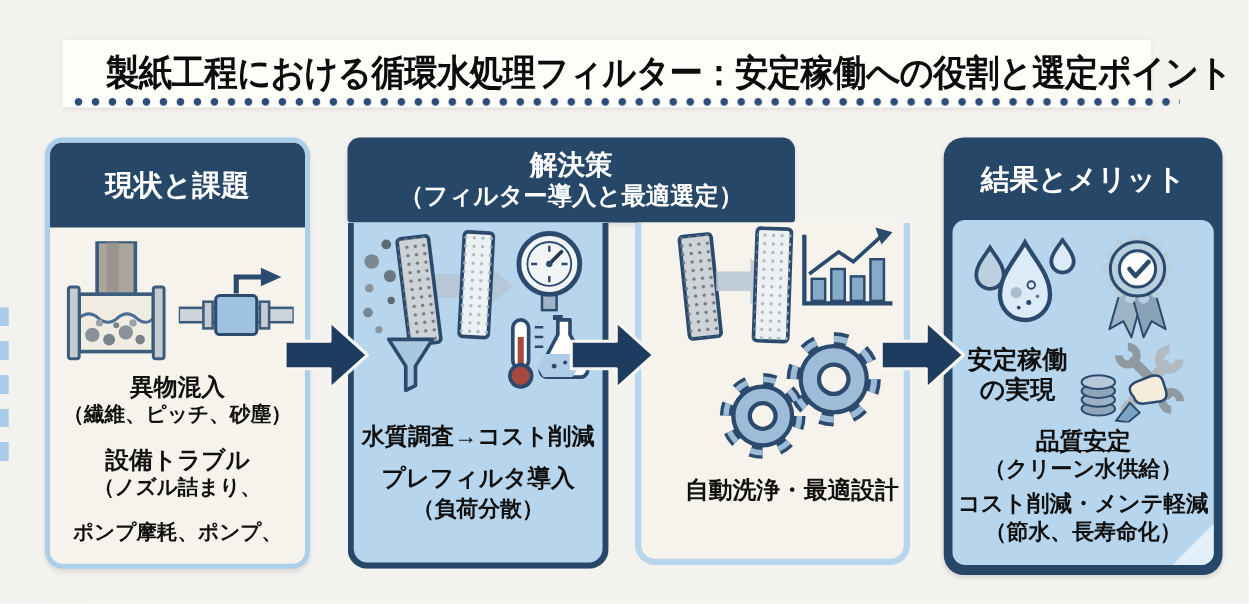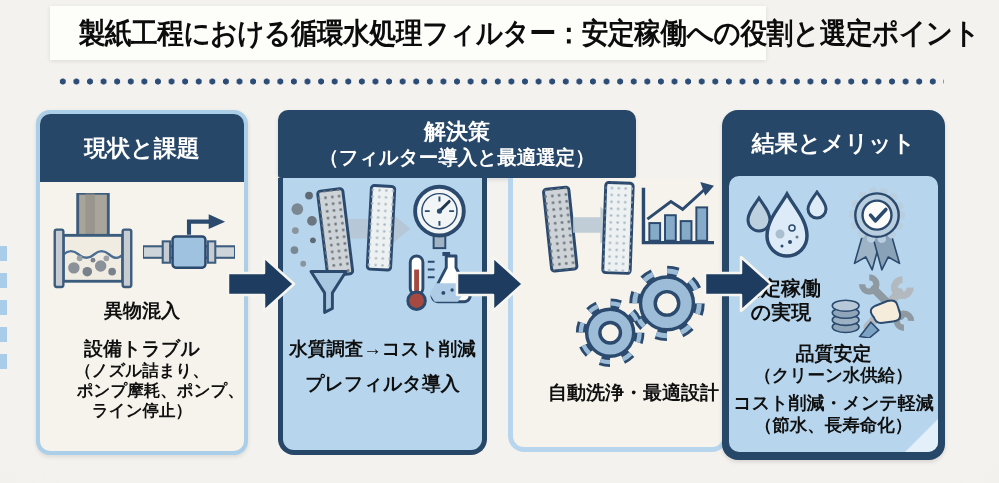--- a/index.html
+++ b/index.html
@@ -4,21 +4,21 @@
 <style>
   html,body{margin:0;padding:0;}
   body{width:999px;height:483px;overflow:hidden;
        font-family:"Liberation Sans","DejaVu Sans",sans-serif;}
   .canvas{position:relative;width:999px;height:483px;
     background:radial-gradient(130% 130% at 50% 42%, #f4f2ee 55%, #e9e7e2 100%);
     overflow:hidden;}
   .abs{position:absolute;}
 
   
-  .title-box{left:50px;top:6px;width:716px;height:54px;background:#fdfdfa;
+  .title-box{left:50px;top:32px;width:871px;height:54px;background:#fdfdfa;
     box-shadow:0 1px 4px rgba(0,0,0,.10);}
   .title-box h1{margin:0;height:54px;line-height:55px;text-align:center;
     font-size:29px;font-weight:900;color:#0c0c0c;white-space:nowrap;
     transform:scaleX(.92);letter-spacing:-.5px;}
   .dotted-line{left:56px;top:77px;width:888px;height:9px;
     background-image:radial-gradient(circle,#2c4d77 2.7px,rgba(44,77,119,0) 3.4px);
     background-size:13.6px 9px;background-repeat:repeat-x;}
   .edge-dashes{left:0;top:246px;width:7px;height:132px;
     background:repeating-linear-gradient(to bottom,#a9cde9 0 15px,rgba(0,0,0,0) 15px 27px);}
 
@@ -43,21 +43,21 @@
   .sol-header .l1{font-size:22px;line-height:26px;}
   .sol-header .l2{font-size:19.5px;line-height:24px;}
   .subA{left:278px;top:178px;width:209px;height:277px;box-sizing:border-box;
     background:#b7d6ee;border:5px solid #274769;border-top:none;
     border-radius:0 0 16px 16px;}
   .subB{left:508px;top:178px;width:220px;height:274px;box-sizing:border-box;
     background:#f6f3ec;border:5px solid #b7d6ee;border-top:none;
     border-radius:0 0 16px 16px;}
 
   
-  .panel3{left:722px;top:110px;width:223px;height:350px;background:#274769;
+  .panel3{left:755px;top:110px;width:223px;height:350px;background:#274769;
     border-radius:16px;box-shadow:0 2px 4px rgba(0,0,0,.12);}
   .panel3 .panel-header{height:66px;font-size:23px;background:none;}
   .p3content{position:absolute;left:7px;right:7px;top:66px;bottom:8px;
     background:#b7d6ee;border-radius:10px;overflow:hidden;}
   .curl{position:absolute;right:0;bottom:0;width:34px;height:34px;
     background:linear-gradient(to top left,#e3eff9 0 47%,rgba(227,239,249,0) 50%);}
 
   
   .arrow{width:72px;height:64px;z-index:6;}
 
@@ -109,23 +109,24 @@
         <svg width="92" height="72" viewBox="0 0 112 84">
           <rect x="0" y="46" width="112" height="14" fill="#cdd5da" stroke="#3c5c7e" stroke-width="2.5"></rect>
           <path d="M56,32 V16 H82" stroke="#2b4a6e" stroke-width="5" fill="none"></path>
           <polygon points="80,7 100,16 80,25" fill="#2b4a6e"></polygon>
           <rect x="24" y="40" width="9" height="26" fill="#c6ccd2" stroke="#3c5c7e" stroke-width="2.5"></rect>
           <rect x="79" y="40" width="9" height="26" fill="#c6ccd2" stroke="#3c5c7e" stroke-width="2.5"></rect>
           <rect x="36" y="34" width="40" height="38" rx="4" fill="#9ec2df" stroke="#2b4a6e" stroke-width="3"></rect>
         </svg>
       </div>
       <p class="t t-big" style="margin:4px 0 0;">異物混入</p>
+      <p class="t t-sm" style="margin:0;">（繊維、ピッチ、砂塵）</p>
       <p class="t t-big" style="margin:16px 0 0;">設備トラブル</p>
       <p class="t t-sm" style="margin:0;">（ノズル詰まり、</p>
-      <p class="t t-sm" style="margin:0;text-align:right;">ポンプ摩耗、ポンプ、</p>
+      <p class="t t-sm" style="margin:16px;">ポンプ摩耗、ポンプ、</p>
       <p class="t t-sm" style="margin:0;">ライン停止）</p>
     </div>
   </section>
 
   <header class="abs panel-header sol-header">
     <span class="l1">解決策</span>
     <span class="l2">（フィルター導入と最適選定）</span>
   </header>
 
   <section class="abs subA">
@@ -174,20 +175,21 @@
           <path d="M165,78 v12 l-13,25 a6,6 0 0 0 5,10 h26 a6,6 0 0 0 5,-10 l-13,-25 v-12 z" fill="#fff" stroke="#2b4a6e" stroke-width="3" stroke-linejoin="round"></path>
           <polygon points="154,106 176,106 182,117 177,125 153,125 148,117" fill="#aecce6"></polygon>
           <path d="M161,76 h8" stroke="#2b4a6e" stroke-width="4"></path>
           <circle cx="162" cy="116" r="2" fill="#2b4a6e"></circle>
             <circle cx="171" cy="113" r="1.7" fill="#2b4a6e"></circle>
         </g>
       </svg>
     </div>
     <p class="t" style="font-size:18.5px;margin:8px 0 0;">水質調査→コスト削減</p>
     <p class="t t-big" style="margin:12px 0 0;">プレフィルタ導入</p>
+    <p class="t t-sm" style="margin:2px 0 0;font-size:17.5px;">（負荷分散）</p>
   </section>
 
   <section class="abs subB">
     <div style="height:198px;display:flex;justify-content:center;align-items:flex-start;">
       <svg width="200" height="192" viewBox="0 0 204 196">
 
         <g transform="rotate(-6 45 52)">
           <rect x="30" y="10" width="26" height="84" rx="3" fill="#cdd3d7" stroke="#2b4a6e" stroke-width="3"></rect>
           <rect x="30" y="10" width="26" height="84" rx="3" fill="url(#pdots)"></rect>
         </g>
@@ -265,21 +267,21 @@
           <circle cx="94" cy="30" r="10" fill="none" stroke="#b2bac0" stroke-width="9" stroke-dasharray="47 16"></circle>
           <line x1="58" y1="32" x2="92" y2="66" stroke="#8e99a1" stroke-width="10" stroke-linecap="round"></line>
           <circle cx="52" cy="26" r="9" fill="none" stroke="#8e99a1" stroke-width="8" stroke-dasharray="42.4 14.1" transform="rotate(-90 52 26)"></circle>
           <circle cx="96" cy="72" r="9" fill="none" stroke="#8e99a1" stroke-width="8" stroke-dasharray="42.4 14.1" transform="rotate(90 96 72)"></circle>
         </g>
         <path d="M58,68 q-9,-10 2,-15 l15,-6 q11,-3 13,6 l3,10 q2,9 -9,10 l-15,2 q-7,0 -9,-7 z" fill="#f5ecdc" stroke="#2b4a6e" stroke-width="2.5"></path>
         <polygon points="44,86 56,72 66,82 54,94" fill="#7fa,none" fill-opacity="0"></polygon>
         <polygon points="40,92 54,74 64,84 52,94" fill="#7da3c4" stroke="#2b4a6e" stroke-width="2"></polygon>
       </svg>
       <div class="abs" style="left:0;top:166px;width:100%;">
-        <p class="t" style="font-size:19px;line-height:23px;margin:0;">品質安定</p>
+        <p class="t" style="font-size:19px;line-height:23px;margin:0;text-decoration:underline;">品質安定</p>
         <p class="t" style="font-size:17.5px;line-height:21px;margin:0;">（クリーン水供給）</p>
       </div>
       <div class="abs" style="left:0;top:216px;width:100%;">
         <p class="t" style="font-size:18px;line-height:23px;margin:0;">コスト削減・メンテ軽減</p>
         <p class="t" style="font-size:17.5px;line-height:21px;margin:0;">（節水、長寿命化）</p>
       </div>
       <div class="curl"></div>
     </div>
   </section>
 

